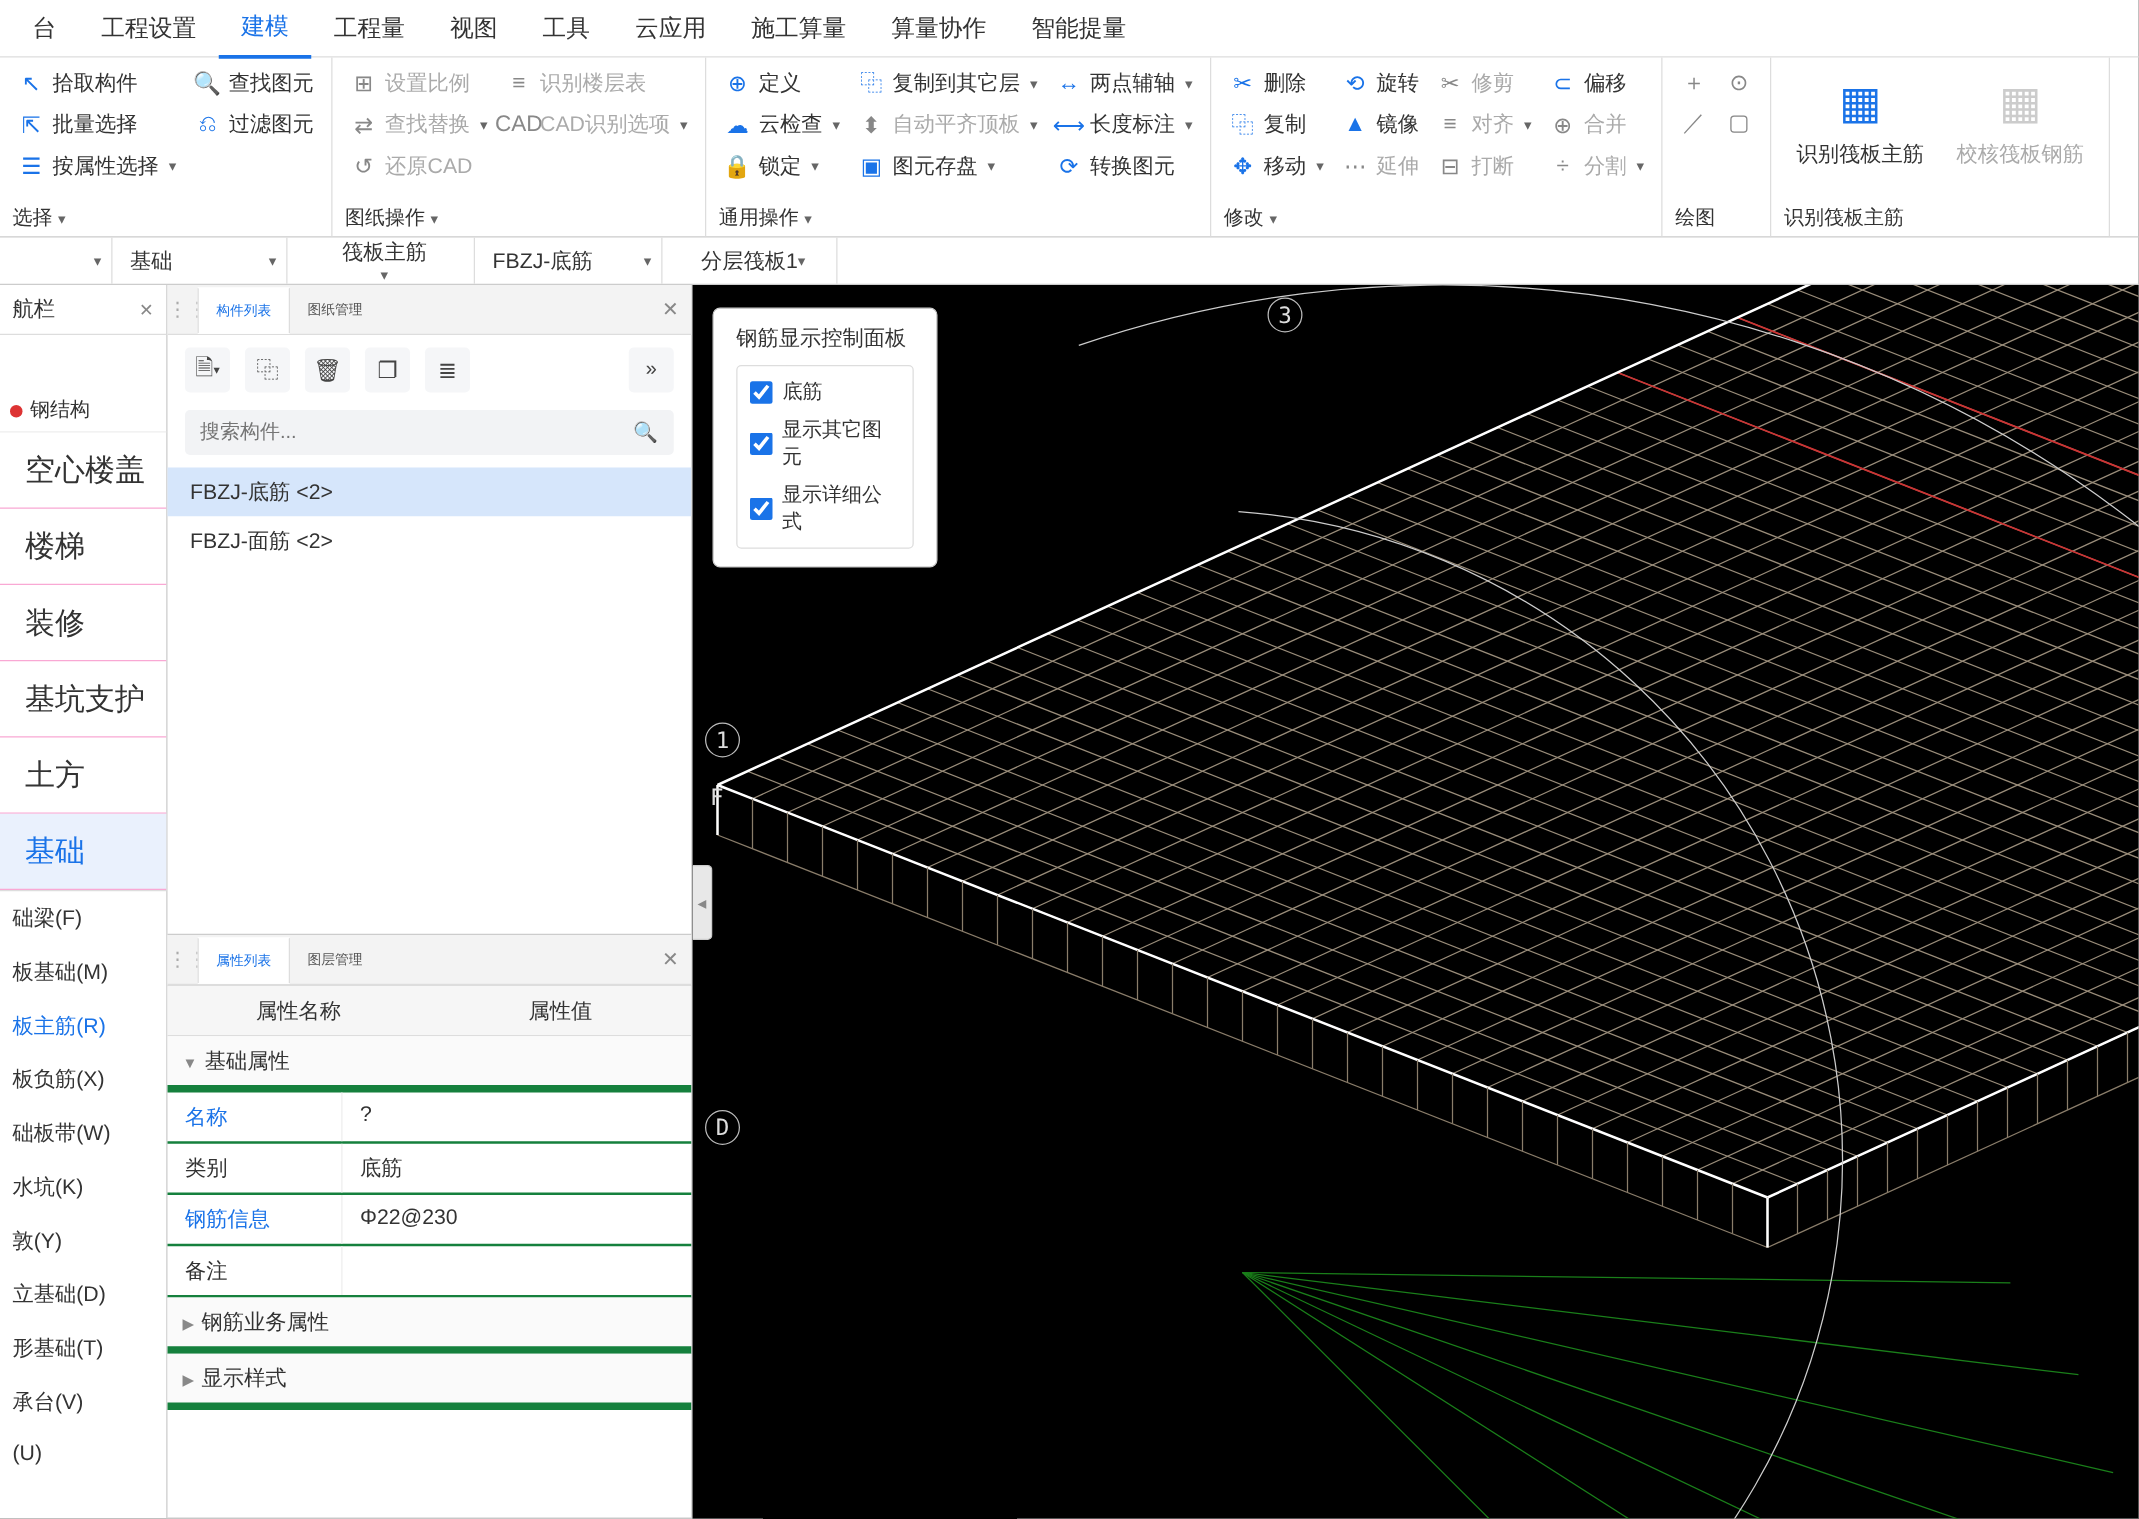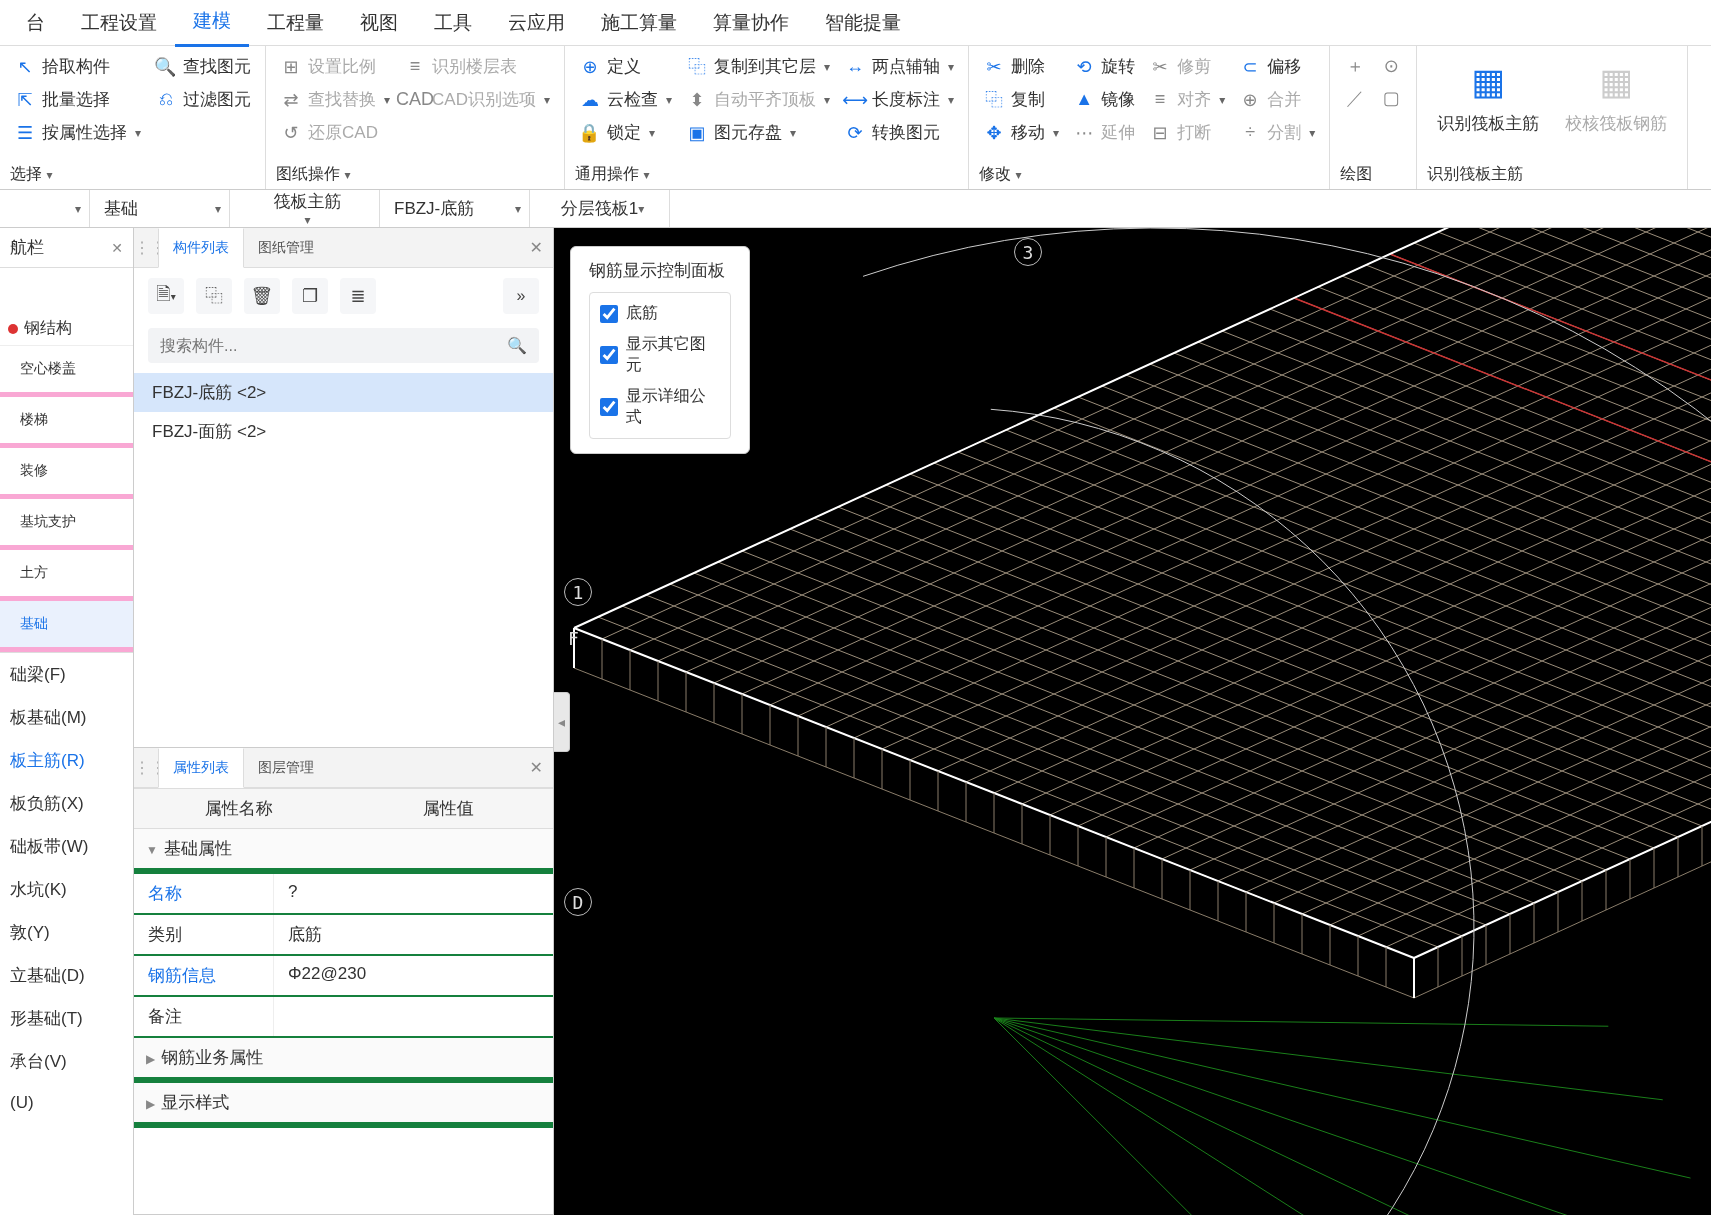--- a/index.html
+++ b/index.html
@@ -35,32 +35,32 @@
 
 
 .main { display: flex; height: calc(1215px - 46px - 144px - 38px); }
 
 
 .navcol { width: 134px; border-right: 1px solid #ccc; display: flex; flex-direction: column; }
 .navhead { display: flex; align-items: center; justify-content: space-between; padding: 8px 10px; border-bottom: 1px solid #ddd; font-size: 17px; }
 .navhead .close { color: #888; cursor: pointer; font-size: 14px; }
 .navmark { display: flex; align-items: center; gap: 6px; padding: 6px 8px; border-bottom: 1px solid #eee; margin-top: 44px; }
 .navdot { width: 10px; height: 10px; border-radius: 50%; background: #d33; }
-.navitem { padding: 14px 8px 14px 20px; font-size: 14px; cursor: pointer; border-bottom: 5px solid #f9a8d4; }
+.navitem { padding: 14px 8px 14px 20px; font-size: 24px; cursor: pointer; border-bottom: 1px solid #f9a8d4; }
 .navitem.active { color: #1a73e8; background: #eaf1fd; font-weight: 500; }
 .subnav { border-top: 1px solid #ddd; }
 .subnav .subitem { padding: 10px 6px 10px 10px; font-size: 17px; cursor: pointer; }
 .subnav .subitem.active { color: #1a73e8; }
 
 
 .midcol { width: 420px; border-right: 1px solid #ccc; display: flex; flex-direction: column; }
 .panel { border-bottom: 1px solid #ccc; display: flex; flex-direction: column; }
 .tabs { display: flex; align-items: center; height: 40px; border-bottom: 1px solid #ddd; background: #f3f3f3; position: relative; }
 .tabs .grip { width: 24px; text-align: center; color: #aaa; }
-.tabs .tab { padding: 10px 14px; font-size: 14px; cursor: pointer; color: #555; }
+.tabs .tab { padding: 10px 14px; font-size: 11px; cursor: pointer; color: #555; }
 .tabs .tab.active { color: #1a73e8; background: #fff; border: 1px solid #ddd; border-bottom: 1px solid #fff; margin-bottom: -1px; border-top: 1px solid #fff; }
 .tabs .tabclose { position: absolute; right: 10px; color: #888; cursor: pointer; }
 .toolbar { display: flex; gap: 12px; padding: 10px 14px; align-items: center; }
 .tbtn { width: 36px; height: 36px; display: flex; align-items: center; justify-content: center; border-radius: 4px; background: #f5f6f8; cursor: pointer; font-size: 18px; color: #444; }
 .tbtn.more { margin-left: auto; font-size: 16px; }
 .searchbox { margin: 4px 14px 10px 14px; background: #f2f3f5; border-radius: 4px; display: flex; align-items: center; padding: 8px 12px; }
 .searchbox input { border: none; background: transparent; outline: none; flex: 1; font-size: 16px; color: #666; }
 .searchbox .sicon { color: #bbb; }
 .listitem { padding: 8px 18px; font-size: 17px; cursor: pointer; }
 .listitem.active { background: #d6e6fb; }

